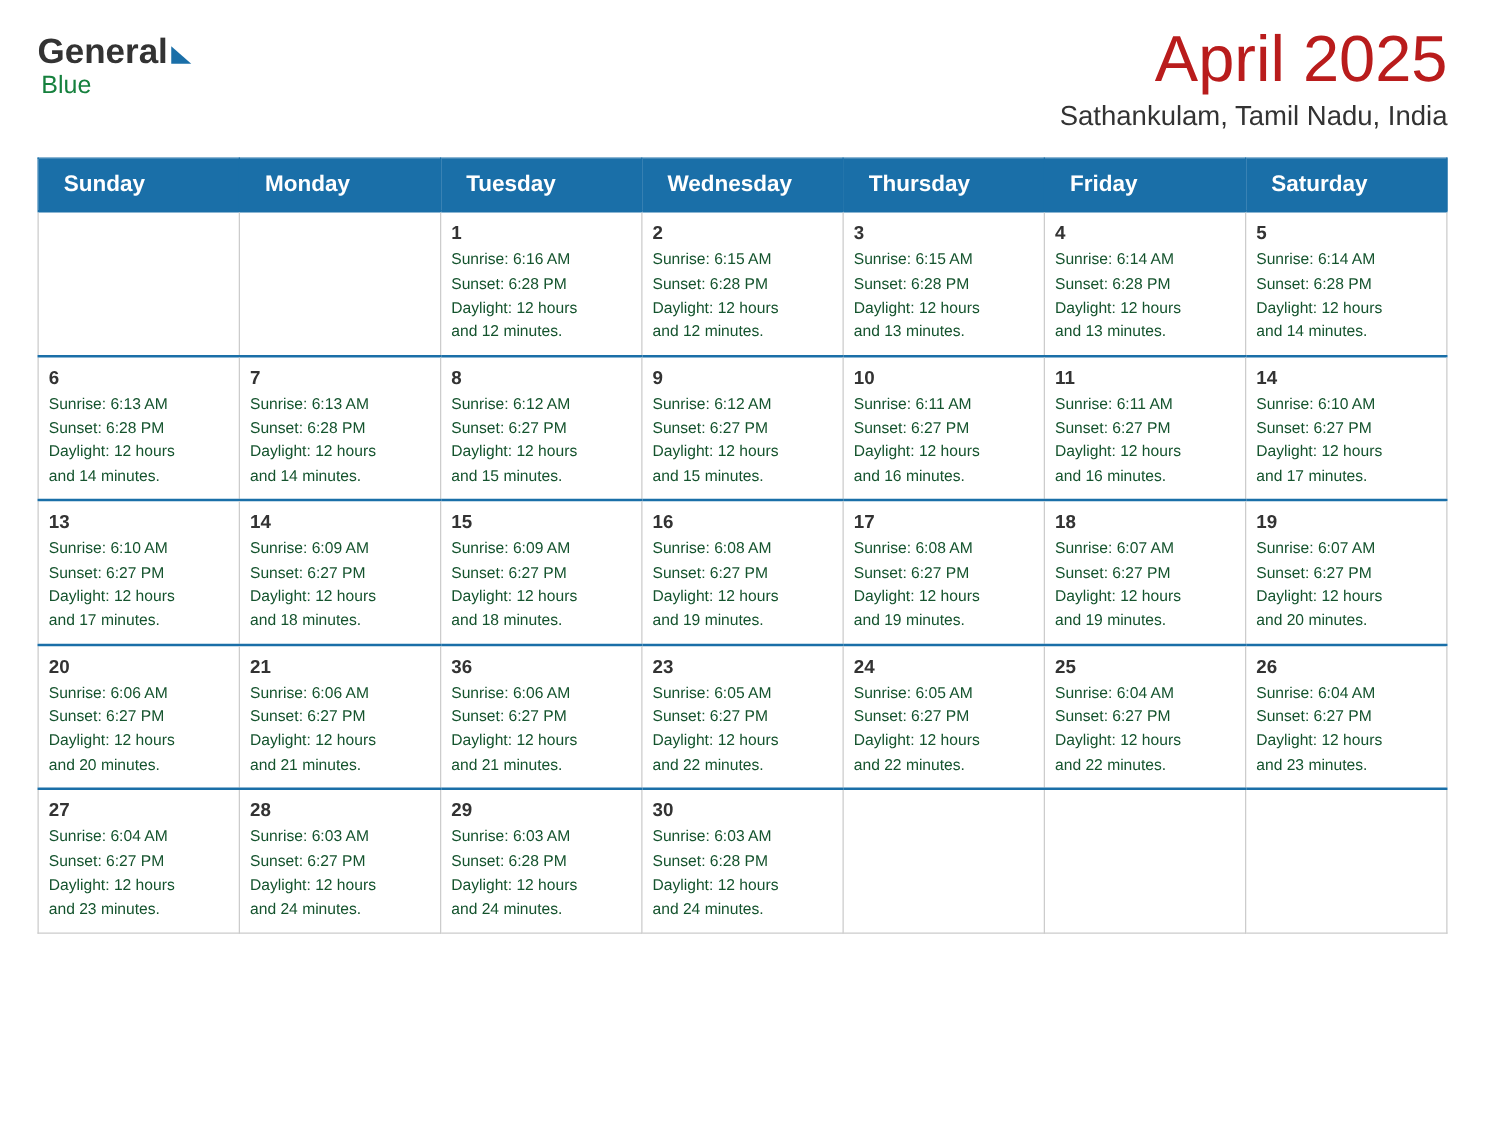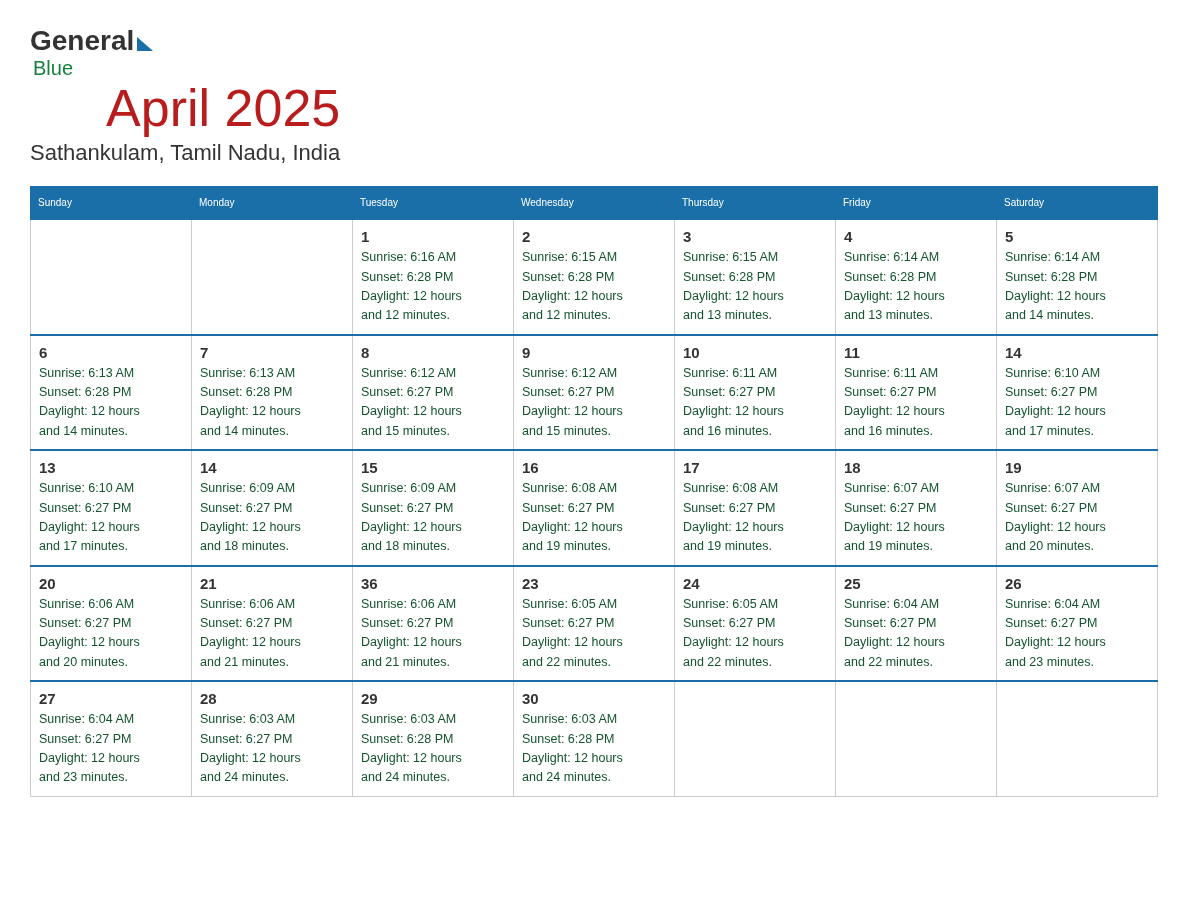--- a/index.html
+++ b/index.html
@@ -9,21 +9,20 @@
       color: #333;
       padding: 20px 30px;
       width: 1188px;
       min-height: 918px;
     }
     .header {
       display: flex;
       justify-content: space-between;
       align-items: flex-start;
       margin-bottom: 20px;
-      flex-direction: column;
     }
     .logo {
       display: flex;
       flex-direction: column;
       align-items: flex-start;
       padding-top: 5px;
     }
     .logo-text {
       display: flex;
       align-items: center;
@@ -63,24 +62,24 @@
       margin-top: 3px;
     }
     .calendar-table {
       width: 100%;
       border-collapse: collapse;
       table-layout: fixed;
     }
     .calendar-table th {
       background-color: #1a6fa8;
       color: #fff;
-      padding: 10px 7px;
+      padding: 10px 20px;
       text-align: left;
-      font-size: 10px;
-      font-weight: normal;
+      font-size: 18px;
+      font-weight: bold;
       border: 1px solid #1a6fa8;
     }
     .calendar-table td {
       vertical-align: top;
       padding: 8px 8px;
       border: 1px solid #ccc;
       border-top: 2px solid #1a6fa8;
       height: 110px;
       font-size: 13px;
       color: #333;

